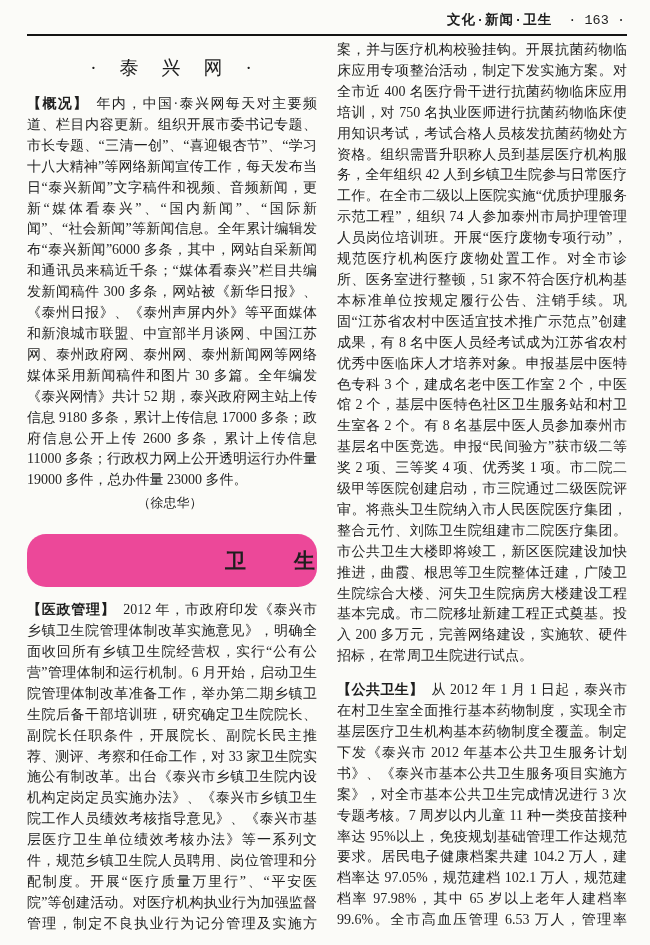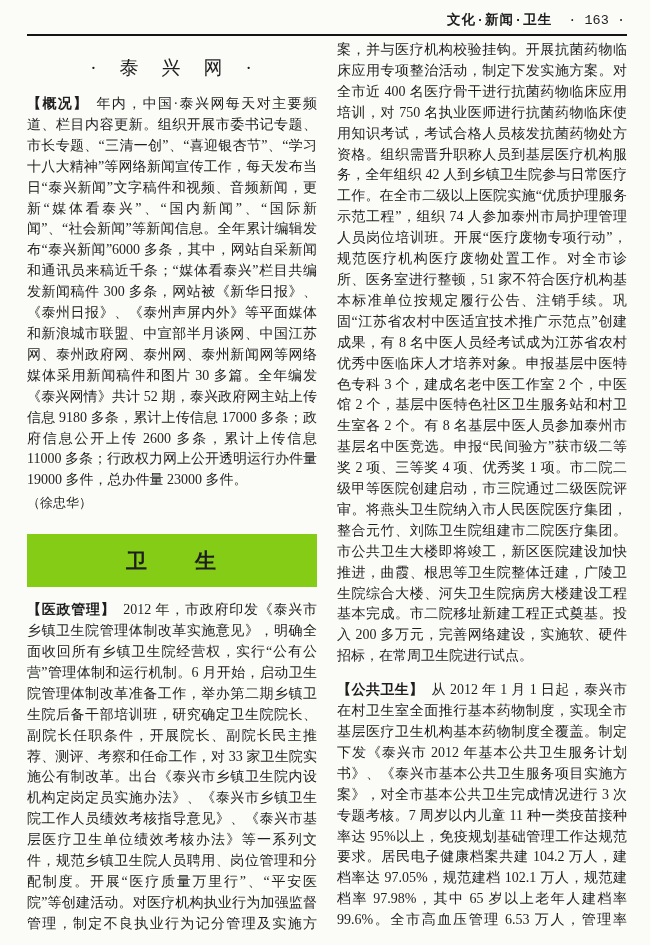--- a/index.html
+++ b/index.html
@@ -32,30 +32,31 @@
     margin:15px 0 13px;letter-spacing:2px;
   }
   p.section{
     font-size:14px;line-height:20.9px;
     text-align:justify;text-justify:inter-character;
     margin:13px 0 0 0;
   }
   p.section.first{margin-top:4px;}
   .label{font-weight:700;margin-right:0.55em;}
   .byline{
-    font-size:13px;line-height:21px;text-align:left;
+    font-size:13px;line-height:21px;text-align:center;
     margin:1px 4px 0 0;
   }
   .banner{
-    background:#84cc16;
-    text-align:center;
+    background:#ec4899;
+    text-align:right;
     font-size:21px;font-weight:700;
     padding:13px 0 12px;
     margin:21px 0 9px;
     letter-spacing:2px;
+    border-radius:19px;
   }
 </style>
 </head>
 <body>
 
 <div class="header-bar">
   <span class="header-title">文化·新闻·卫生</span>
   <span class="header-page">·  163  ·</span>
 </div>
 

